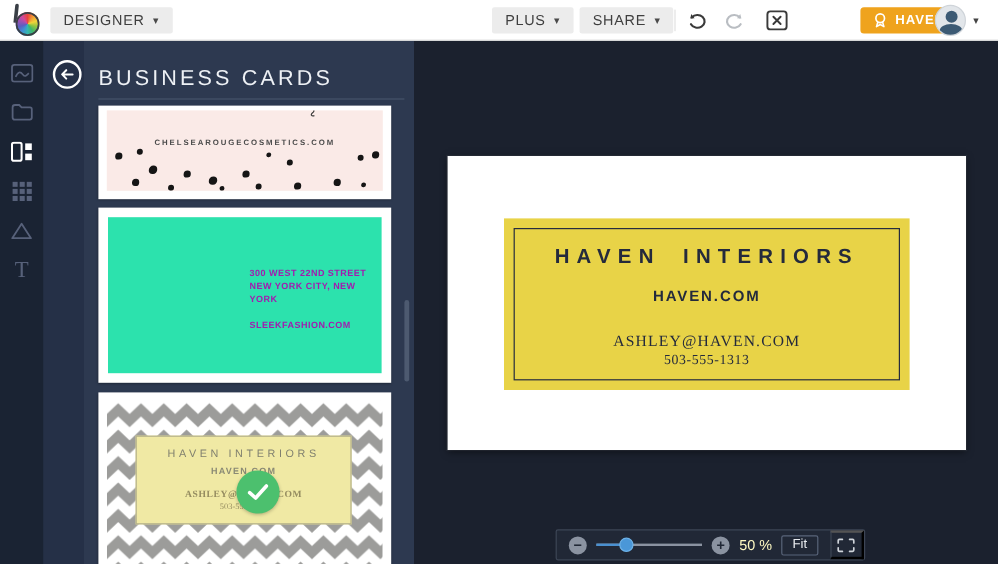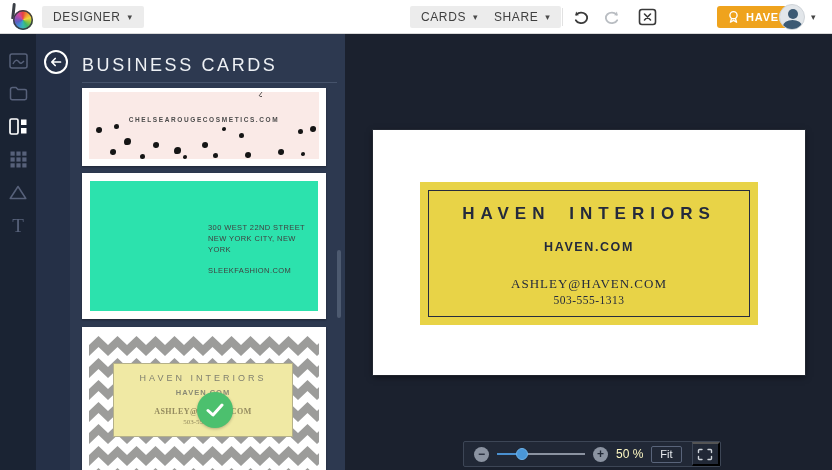--- a/index.html
+++ b/index.html
@@ -71,21 +71,21 @@
     font-size:6.5px; font-weight:bold; letter-spacing:1.6px; }
   .flourish { position:absolute; right:55px; top:-2px; color:#3a3a3a; }
   .dot { position:absolute; background:#151515; border-radius:62% 48% 55% 45%; }
 
   
   .teal-area { position:absolute; left:8px; right:8px; top:8px; bottom:8px; background:#2ce2ad; }
   .sleek-box { position:absolute; left:22px; top:40px; width:78px; height:52px;
     border:6px solid #20262b; display:flex; align-items:center; justify-content:center; }
   .sleek-logo { color:#20262b; font-weight:bold; font-size:23px; letter-spacing:-1px;
     transform:scale(.92,1.15); }
-  .sleek-text { position:absolute; left:118px; top:42px; color:#404040; font-weight:normal; }
+  .sleek-text { position:absolute; left:118px; top:42px; color:#a21caf; font-weight:bold; }
   .sleek-addr { font-size:7.5px; line-height:1.45; letter-spacing:.4px; }
   .sleek-site { font-size:7.5px; letter-spacing:.4px; margin-top:10px; }
 
   
   .chev-area { position:absolute; left:7px; right:7px; top:7px; bottom:0; overflow:hidden; }
   .haven-box { position:absolute; left:24px; top:29px; width:180px; height:74px;
     background:#f0e9a4; border:1px solid #b5b18a; text-align:center; }
   .haven-co { margin-top:9px; font-size:9px; letter-spacing:3px; color:#80806f; }
   .haven-site { margin-top:5px; font-size:7.5px; font-weight:bold; letter-spacing:1px; color:#8a8a75; }
   .haven-email { margin-top:10px; font-size:8px; font-weight:bold; letter-spacing:.5px;
@@ -139,21 +139,21 @@
     <div class="stem"></div>
     <div class="bowl"></div>
   </div>
 
   <button class="tb-btn" style="left:42px">
     <span>DESIGNER</span>
     <span class="caret">▾</span>
   </button>
 
   <button class="tb-btn" style="left:410px">
-    <span>CARDS</span>
+    <span>PLUS</span>
     <span class="caret">▾</span>
   </button>
 
   <button class="tb-btn" style="left:483px">
     <span>SHARE</span>
     <span class="caret">▾</span>
   </button>
 
   <div class="tb-divider"></div>
 

